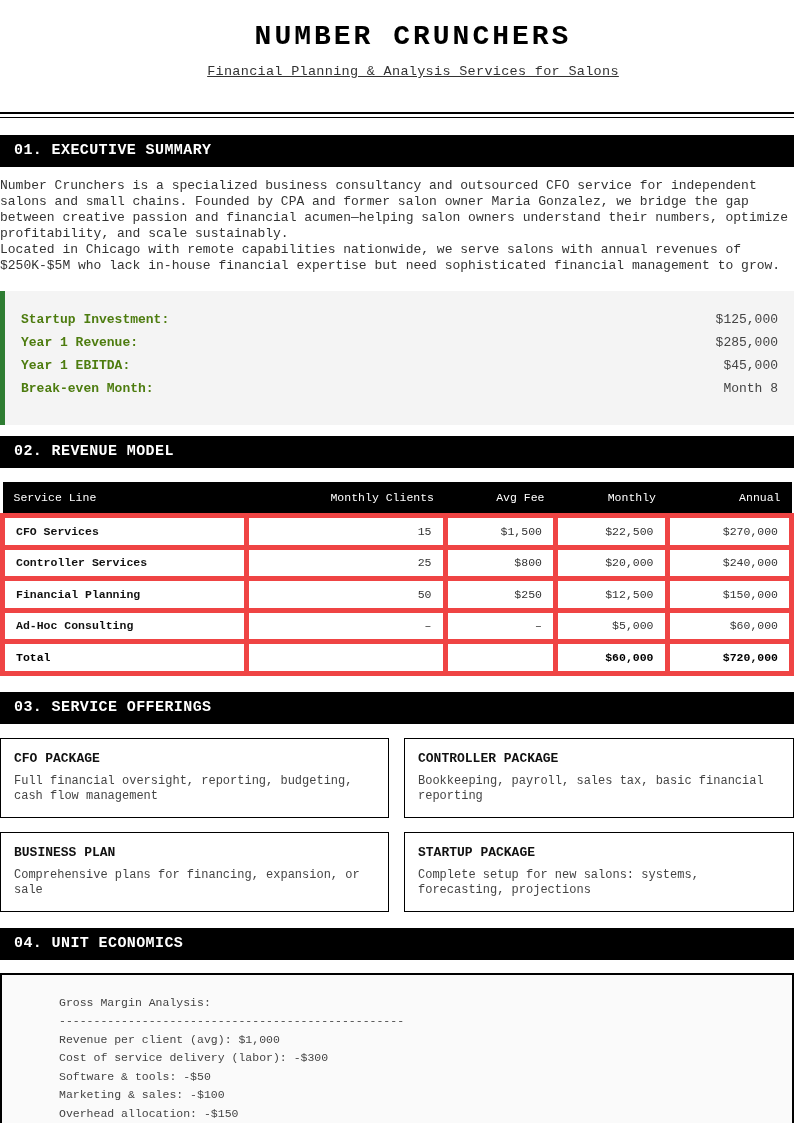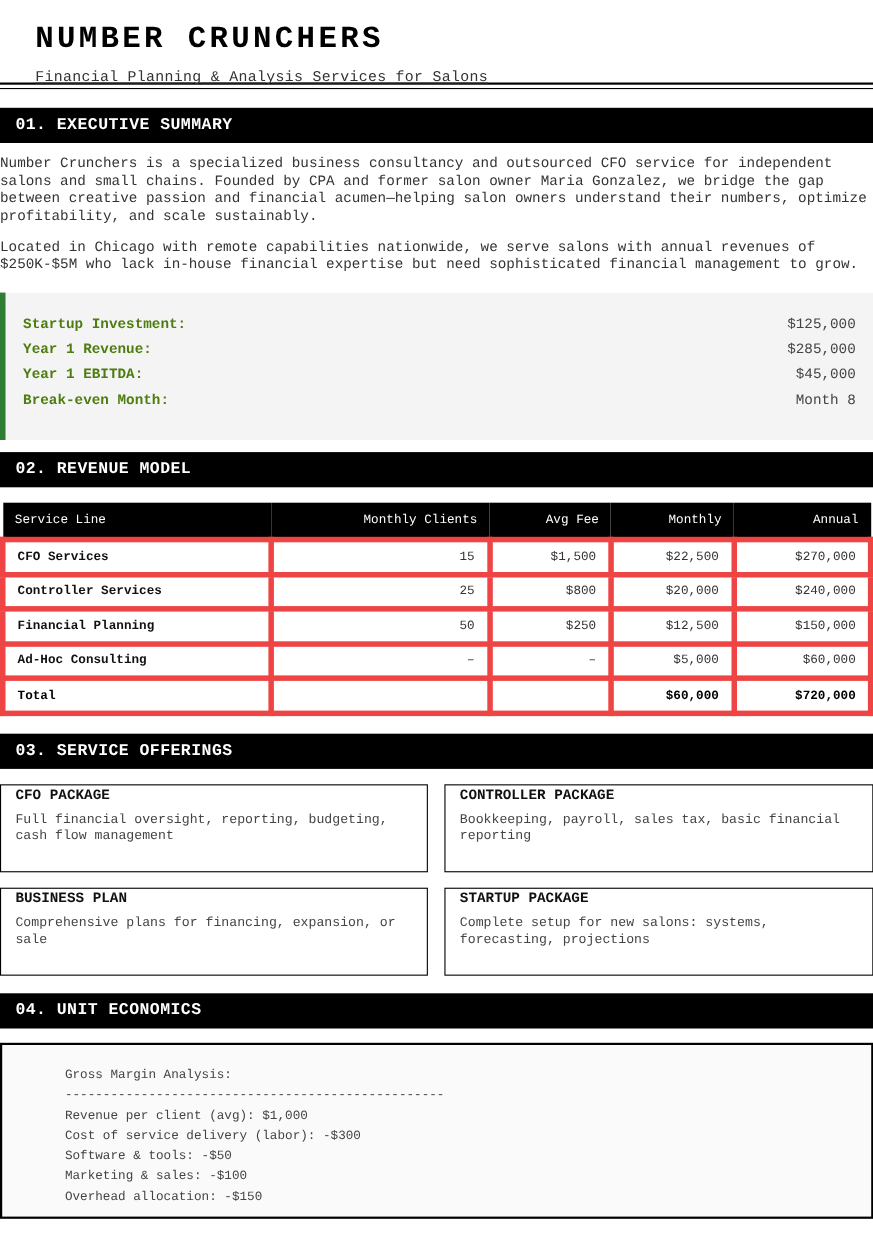--- a/index.html
+++ b/index.html
@@ -1,43 +1,43 @@
 <!DOCTYPE html>
 <html><head>
 <meta charset="utf-8">
 <style>
   * { box-sizing: border-box; margin: 0; padding: 0; }
   html, body { width: 794px; height: 1123px; overflow: hidden; background: #ffffff; }
   body { font-family: "Liberation Mono", "DejaVu Sans Mono", monospace; color: #222; }
 
-  .header { padding-top: 20px; height: 75px; padding-left: 32px; }
+  .header { text-align: center; padding-top: 20px; height: 112px; padding-left: 32px; }
   .header h1 { font-size: 28px; font-weight: bold; letter-spacing: 3px; color: #000; line-height: 34px; }
   .header .tagline { font-size: 13.5px; color: #333; margin-top: 10px; letter-spacing: 0.3px; text-decoration: underline; }
   .double-rule { height: 6px; border-top: 2px solid #000; border-bottom: 1px solid #000; margin-top: 0; }
 
   .section-bar { background: #000; color: #fff; height: 32px; line-height: 32px; padding-left: 14px;
     font-size: 15px; font-weight: bold; letter-spacing: 0.4px; }
 
   .para { font-size: 13px; line-height: 16px; color: #333; }
-  .para + .para { margin-top: 12px; }
+  .para + .para { margin-top: 0; }
 
   .metrics { background: #f4f4f4; border-left: 5px solid #2e7d32; padding: 21px 16px 21px 16px; }
   .metric-row { display: flex; justify-content: space-between; height: 23px; line-height: 16px; font-size: 13px; }
   .metric-row .label { font-weight: bold; color: #4d7c0f; }
   .metric-row .value { color: #444; }
 
   table.rev { width: 794px; border-collapse: collapse; font-size: 11.5px; }
   table.rev th { background: #000; color: #fff; font-weight: normal; height: 29px; padding: 9px 11px; text-align: right; }
   table.rev th:first-child { text-align: left; }
   table.rev td { height: 31.5px; border: 5px solid #ef4444; padding: 0 11px; text-align: right; color: #333; }
   table.rev td:first-child { text-align: left; font-weight: bold; color: #111; }
   table.rev tr.total td { font-weight: bold; color: #000; }
 
   .cards { display: grid; grid-template-columns: 389px 390px; column-gap: 15px; row-gap: 14px; }
-  .card { border: 1px solid #000; height: 80px; padding: 1px 13px; }
+  .card { border: 1px solid #000; height: 80px; padding: 12px 13px; }
   .card .title { font-size: 13px; font-weight: bold; color: #111; margin-bottom: 8px; }
   .card .desc { font-size: 12px; line-height: 15px; color: #444; }
 
   .econ { border: 2px solid #000; background: #fafafa; padding: 19px 16px 0 16px; height: 160px; }
   .econ .line { font-size: 11.5px; line-height: 18.5px; color: #444; white-space: pre; margin-left: 41px; }
 </style>
 </head>
 <body>
 
 <div class="header">

